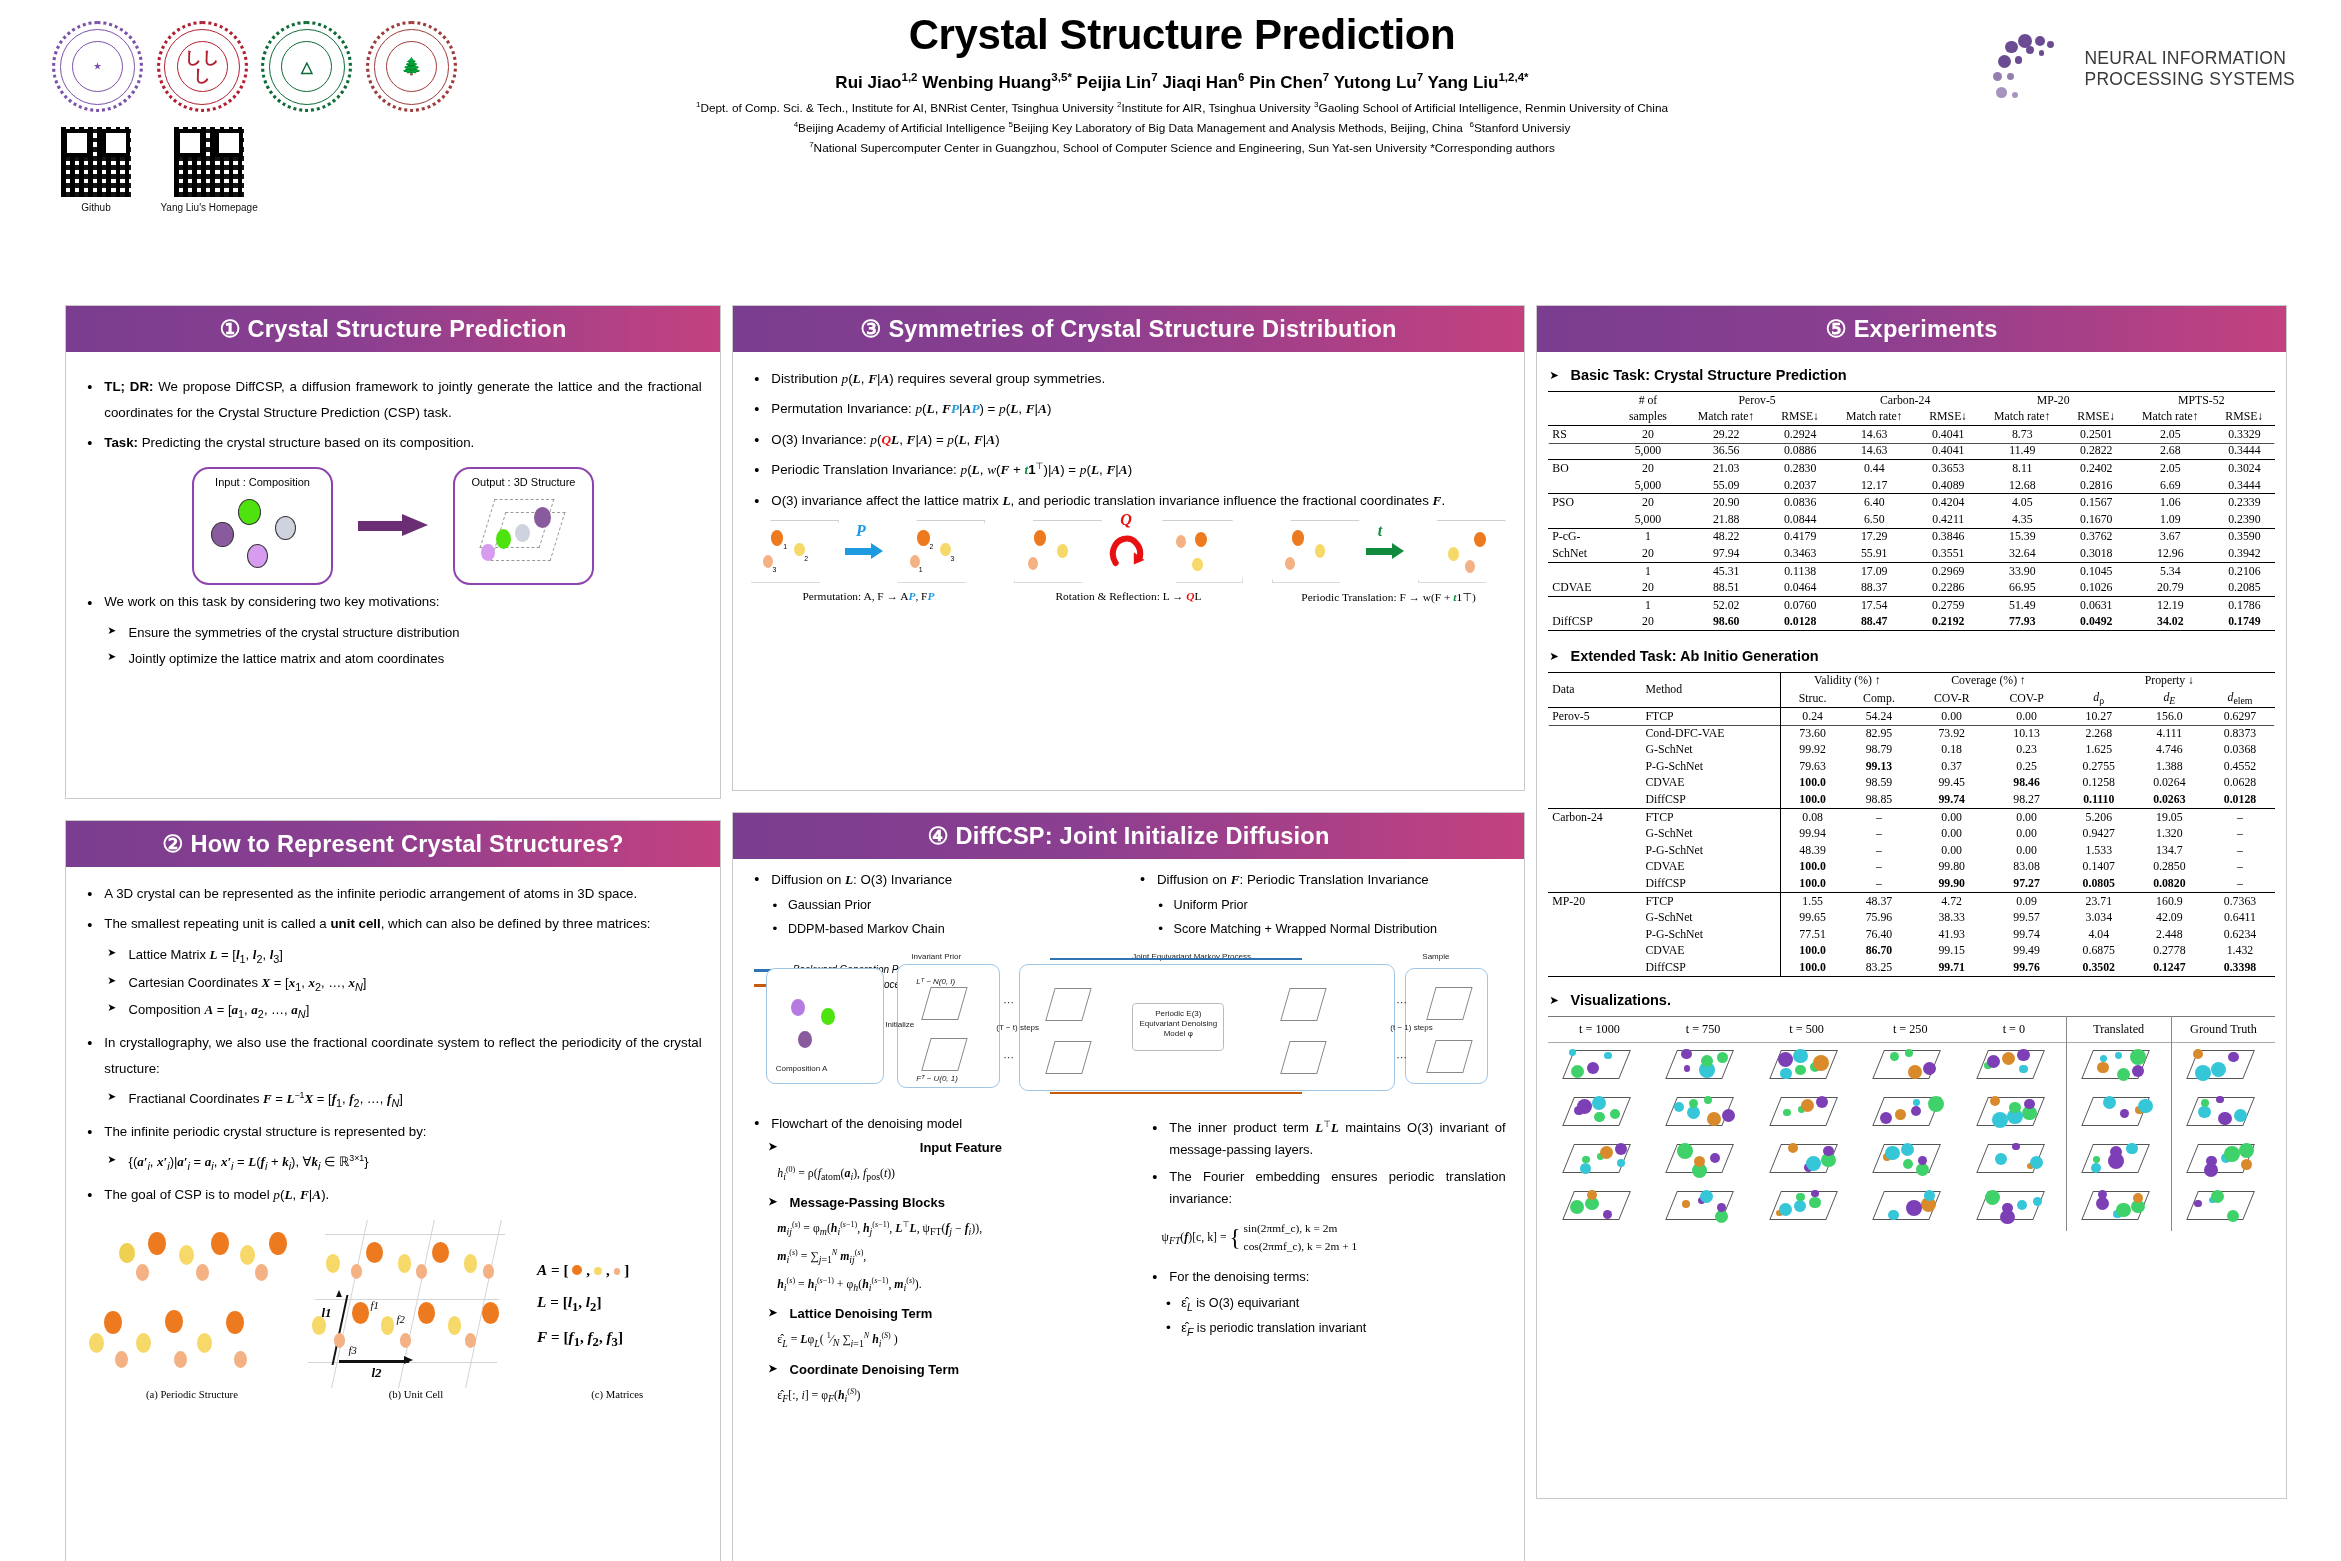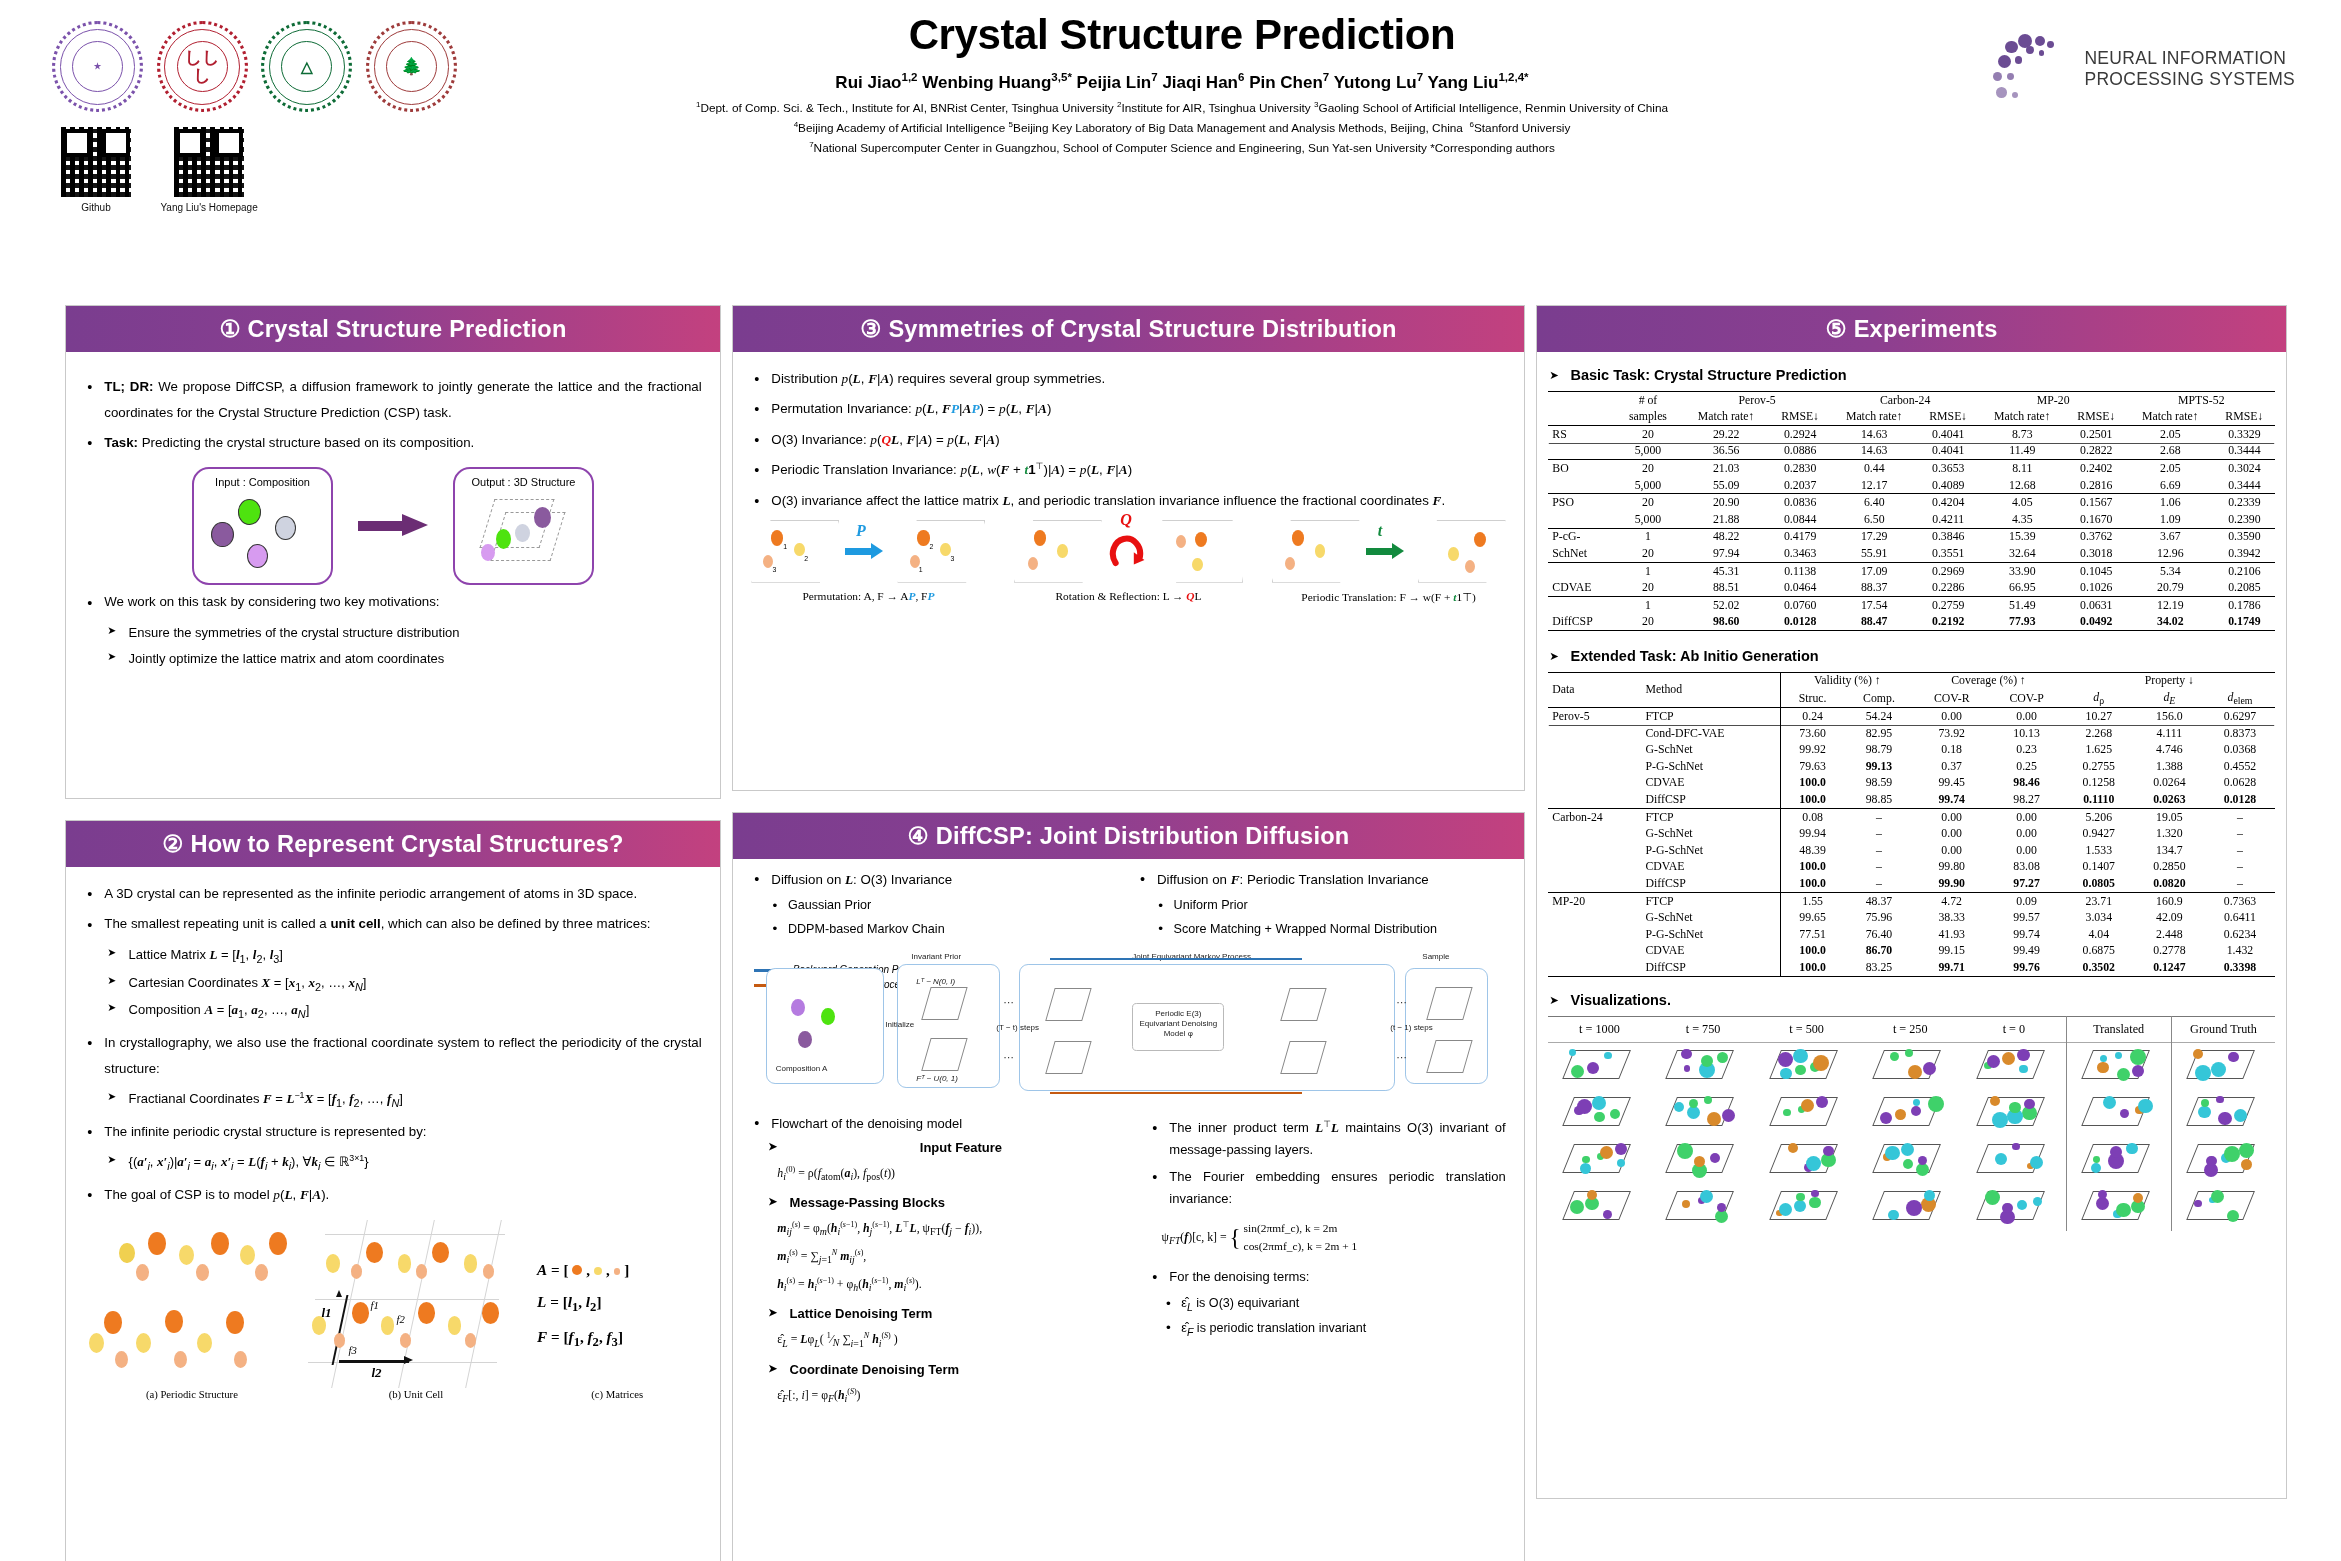--- a/index.html
+++ b/index.html
@@ -464,21 +464,21 @@
             </div>
             <div class="symcap">
               <span>Periodic Translation: F → w(F + </span><i class="m green">t</i><span>1⊤)</span>
             </div>
           </div>
         </div>
       </div>
     </div>
 
     <div class="panel">
-      <div class="panel-head">④ DiffCSP: Joint Distribution Diffusion</div>
+      <div class="panel-head">④ DiffCSP: Joint Initialize Diffusion</div>
       <div class="panel-body" style="height:692px;padding-top:10.7px;">
         <div class="twocol">
           <div>
             <ul class="b" style="margin-bottom:0;">
               <li style="line-height:1.5;">Diffusion on <i class="m">L</i>: O(3) Invariance</li>
             </ul>
             <ul class="dot">
               <li>Gaussian Prior</li>
               <li>DDPM-based Markov Chain</li>
             </ul>

